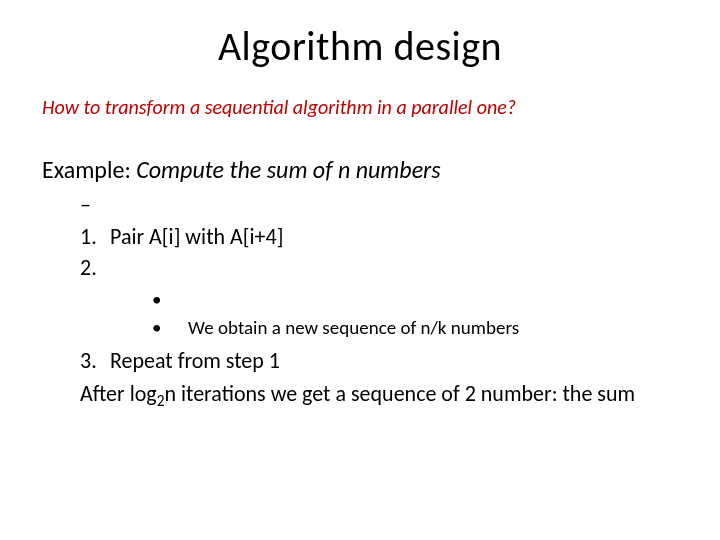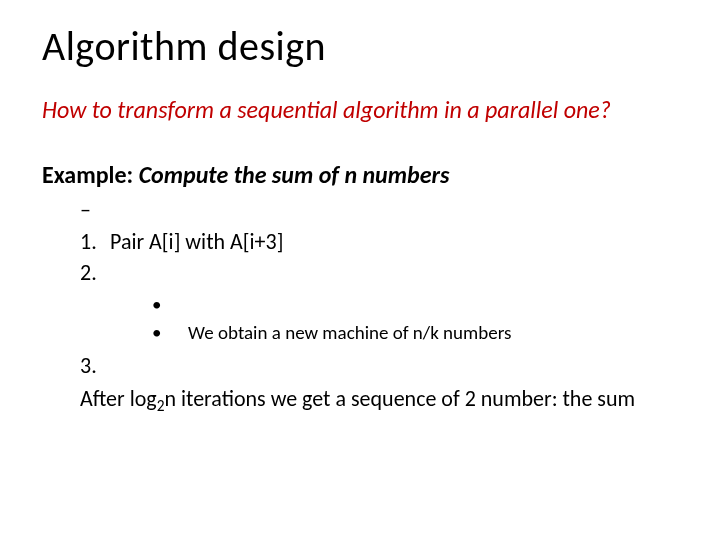--- a/index.html
+++ b/index.html
@@ -13,36 +13,35 @@
     overflow: hidden;
   }
   .slide {
     width: 720px;
     height: 540px;
     position: relative;
     box-sizing: border-box;
     padding: 18px 42px 0 42px;
   }
   .title {
-    text-align: left;
+    text-align: center;
     font-size: 40px;
     font-weight: 400;
     margin: 4px 0 24px 0;
     letter-spacing: 0.5px;
   }
   .question {
     color: #c00000;
     font-style: italic;
-    font-size: 24px;
+    font-size: 20px;
     margin: 8px 0 36px 0;
   }
   .example-line {
     font-size: 24px;
     margin: 0 0 6px 0;
-    font-weight: bold;
   }
   .example-line .label {
     font-style: normal;
   }
   .example-line .desc {
     font-style: italic;
   }
   .level1 {
     margin-left: 38px;
     font-size: 22px;
@@ -110,39 +109,40 @@
   <div class="example-line">
     <span class="label">Example: </span><span class="desc">Compute the sum of n numbers</span>
   </div>
 
   <div class="level1">
     <div class="row">
       <span class="dash">–</span>
     </div>
     <div class="row">
       <span class="marker">1.</span>
-      <span>Pair A[i] with A[i+3]</span>
+      <span>Pair A[i] with A[i+4]</span>
     </div>
     <div class="row">
       <span class="marker">2.</span>
     </div>
   </div>
 
   <div class="level2">
     <div class="row">
       <span class="bullet">•</span>
     </div>
     <div class="row">
       <span class="bullet">•</span>
-      <span>We obtain a new machine of n/k numbers</span>
+      <span>We obtain a new sequence of n/k numbers</span>
     </div>
   </div>
 
   <div class="closing">
     <div class="row">
       <span class="marker">3.</span>
+      <span>Repeat from step 1</span>
     </div>
     <div>
       <span>After log</span><sub>2</sub><span>n iterations we get a sequence of 2 number: the sum</span>
     </div>
   </div>
 
 </div>
 
 </body></html>

